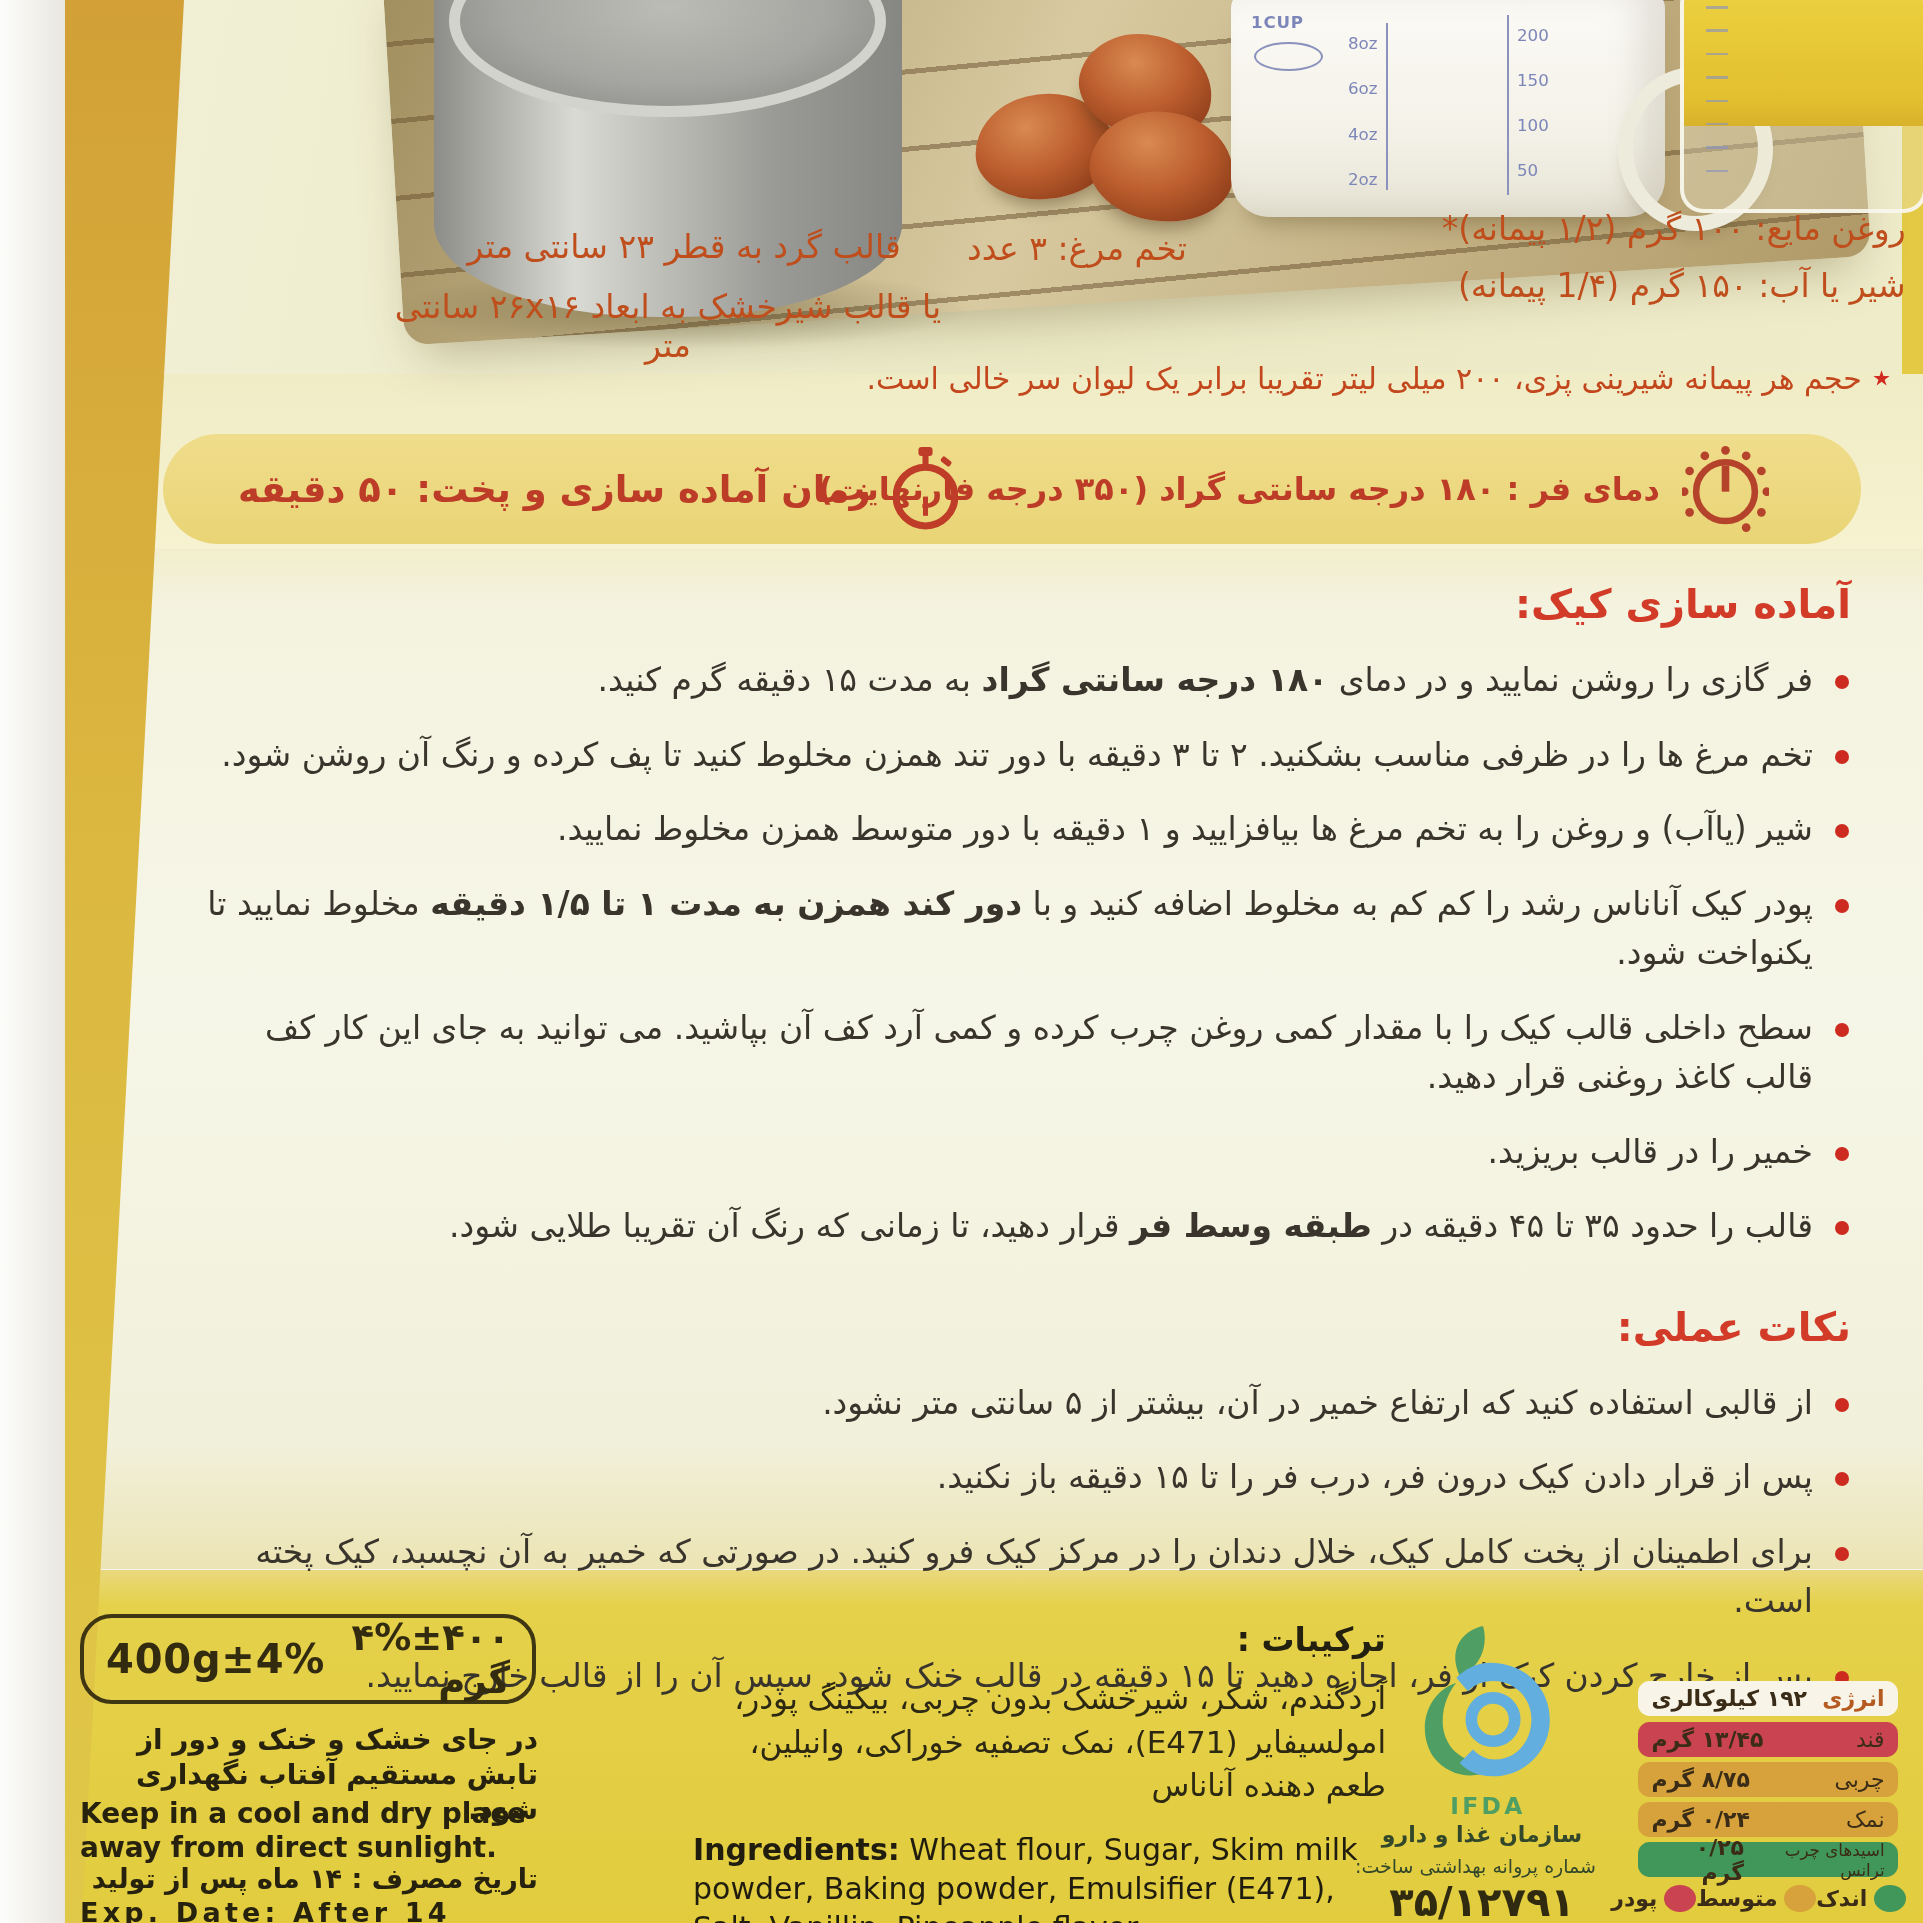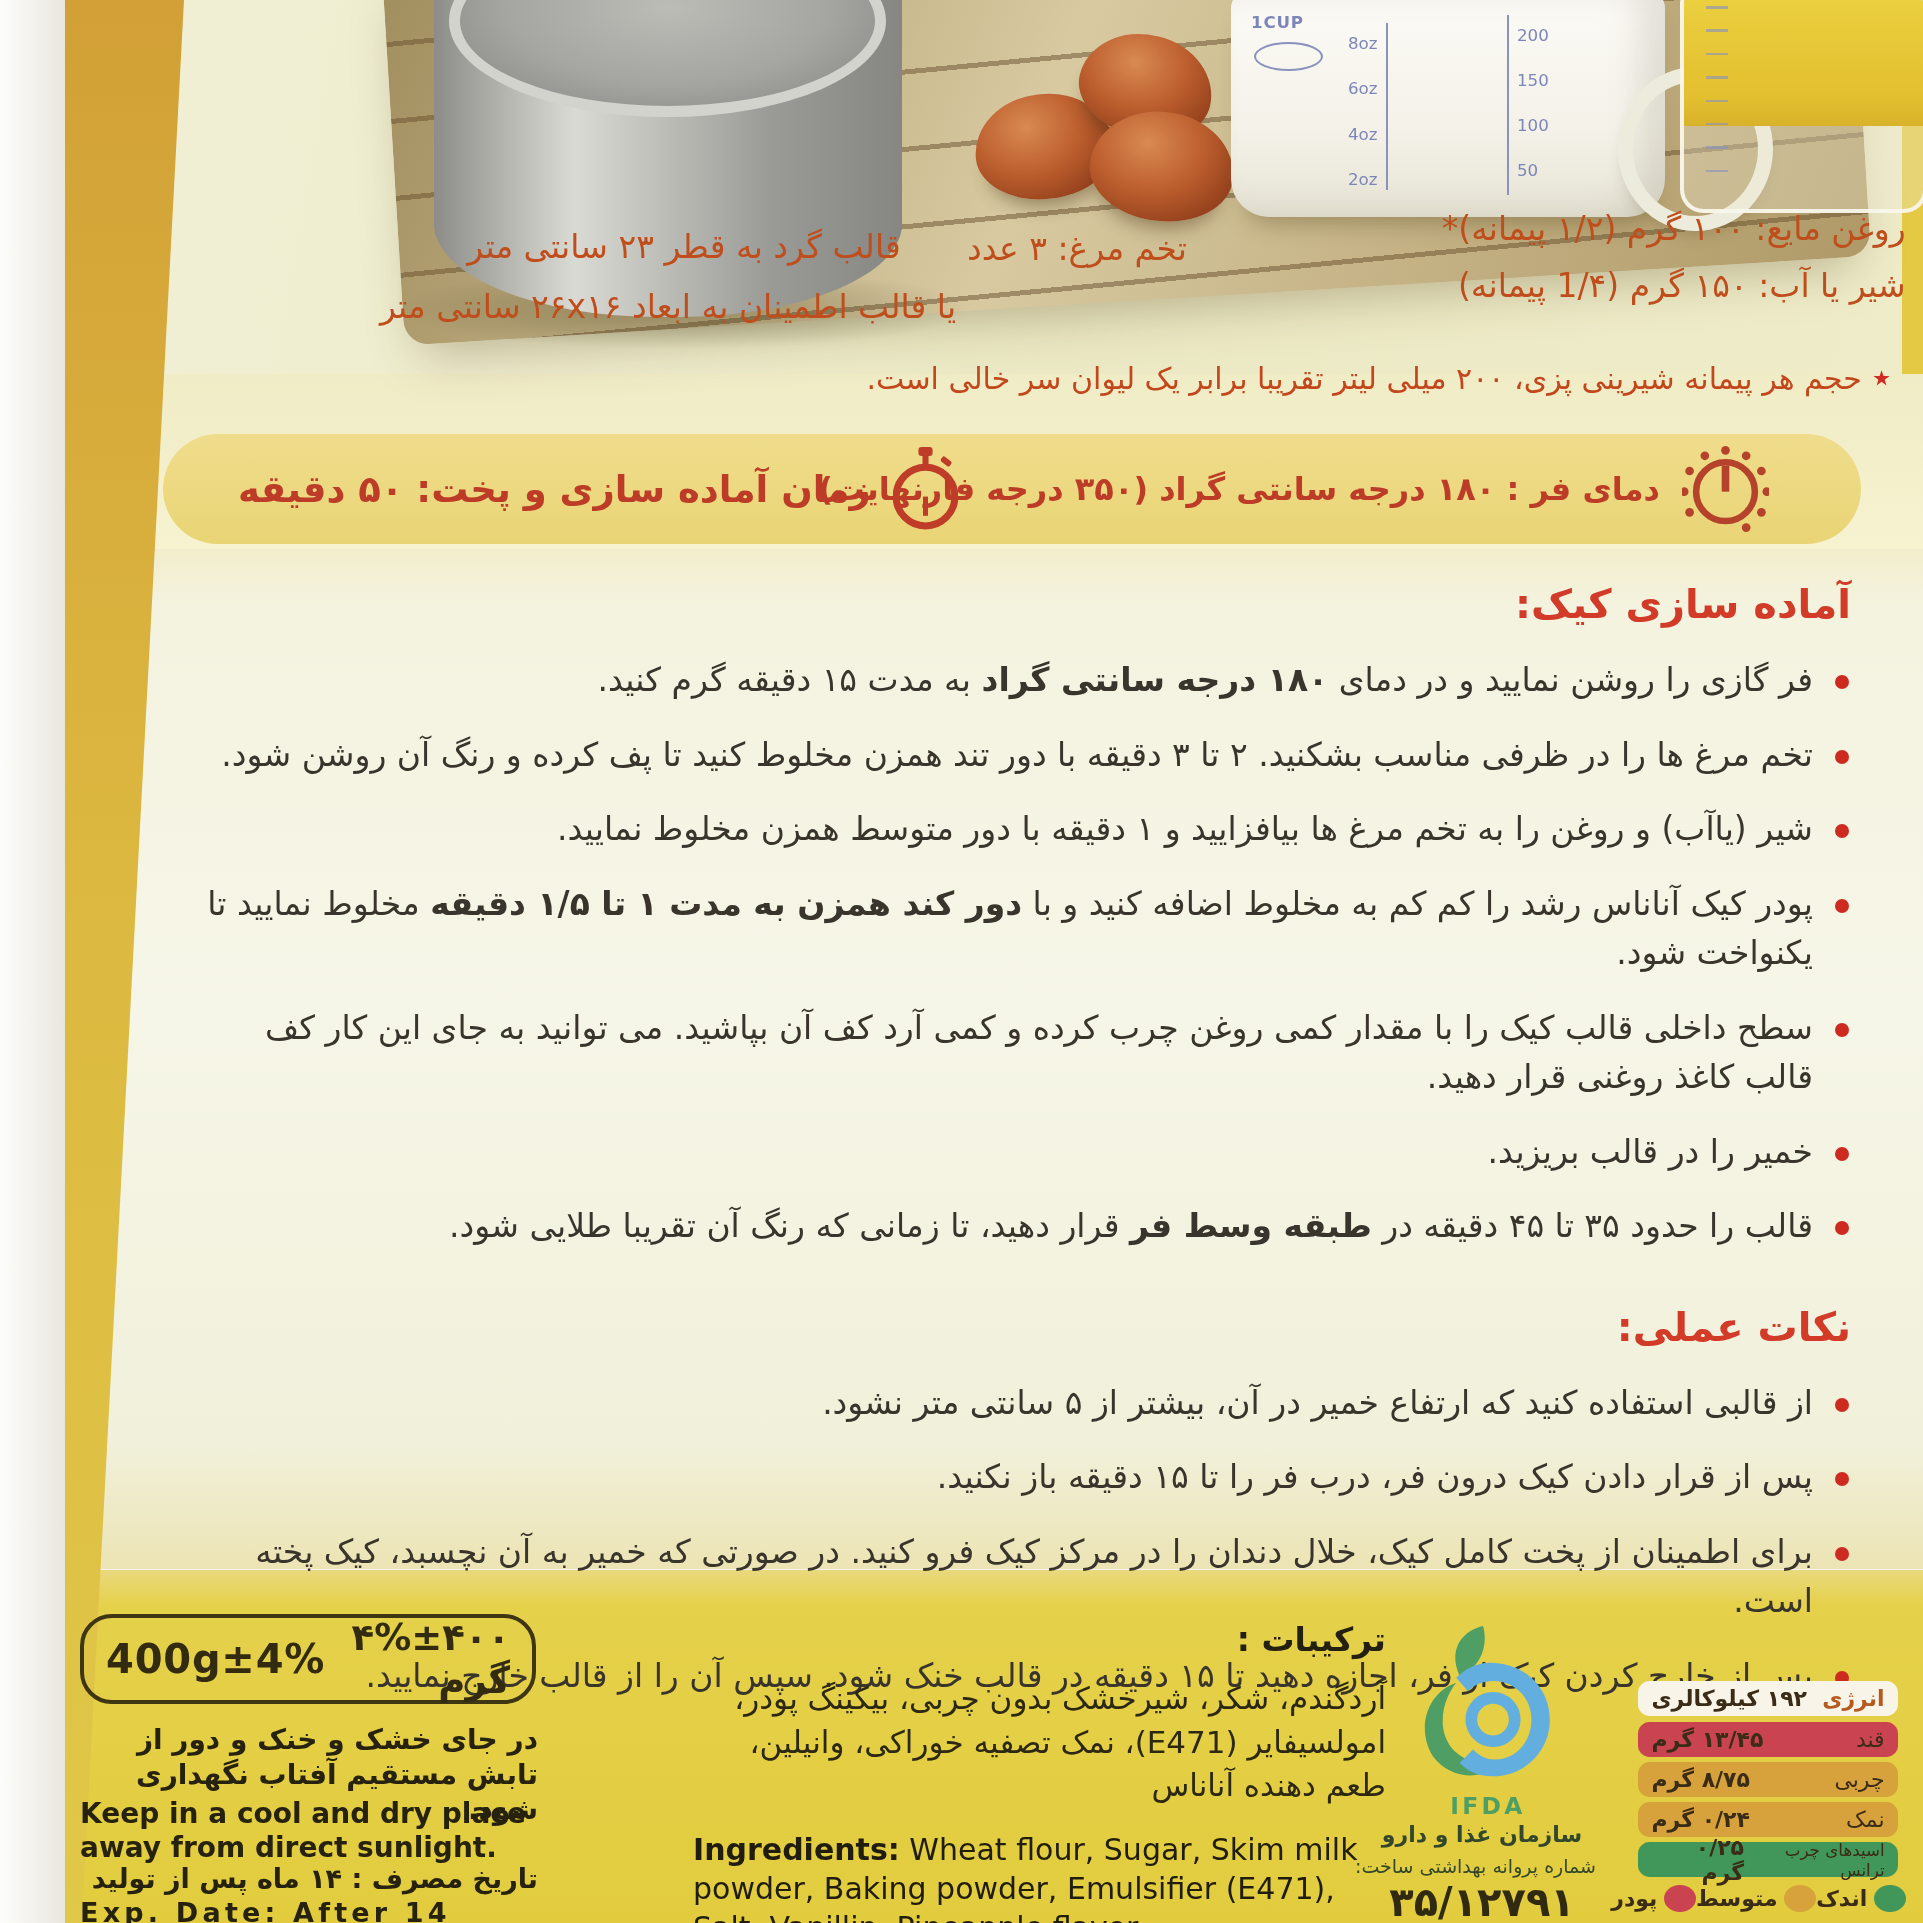--- a/index.html
+++ b/index.html
@@ -166,21 +166,21 @@
     <span class="cup-mark" style="left:286px;top:125px;">100</span>
     <span class="cup-mark" style="left:286px;top:170px;">50</span>
   </div>
   <div class="abs content handle"></div>
   <div class="abs content cupg">
     <div class="oil"></div>
     <div class="cup-ticks"></div>
   </div>
 
   <div class="abs content cap cap-pan1">قالب گرد به قطر ۲۳ سانتی متر</div>
-  <div class="abs content cap cap-pan2">یا قالب اطمینان به ابعاد ۲۶x۱۶ سانتی متر</div>
+  <div class="abs content cap cap-pan2">یا قالب شیرخشک به ابعاد ۲۶x۱۶ سانتی متر</div>
   <div class="abs content cap cap-eggs">تخم مرغ: ۳ عدد</div>
   <div class="abs content cap cap-liq">
     <div>روغن مایع: ۱۰۰ گرم (۱/۲ پیمانه)*</div>
     <div>شیر یا آب: ۱۵۰ گرم (1/۴ پیمانه)</div>
   </div>
 
   <div class="abs content footnote">
     <span class="star">٭</span><span>حجم هر پیمانه شیرینی پزی، ۲۰۰ میلی لیتر تقریبا برابر یک لیوان سر خالی است.</span>
   </div>
 

